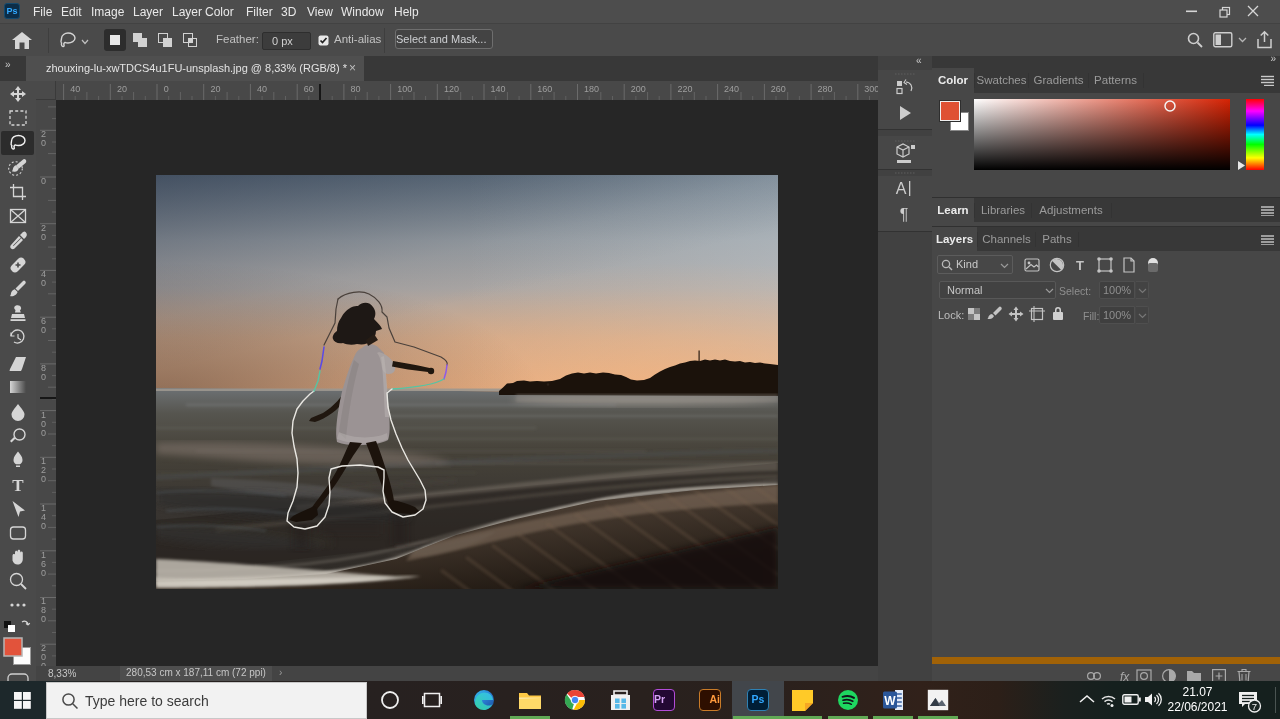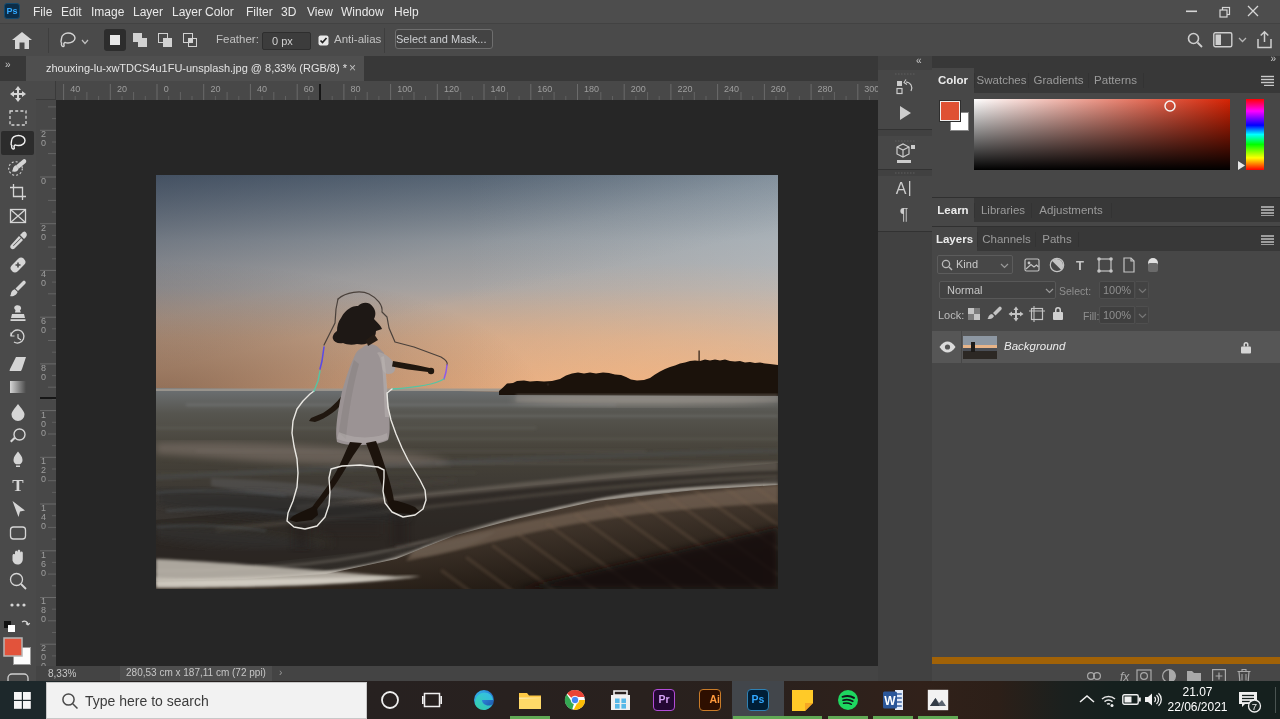--- a/index.html
+++ b/index.html
@@ -833,39 +833,20 @@
           </g>
     </svg>
     <div class="abs" style="left:151px;top:59px;font-size:10.5px;color:#8f8f8f">Fill:</div>
     <div class="abs" style="left:167px;top:55px;width:36px;height:18px;background:#3f3f3f;border:1px solid #4f4f4f;border-radius:2px 0 0 2px;color:#8f8f8f;font-size:11px;text-align:center;line-height:17px">100%</div>
     <div class="abs" style="left:204px;top:55px;width:13px;height:18px;background:#434343;border:1px solid #4f4f4f;border-left:none;border-radius:0 2px 2px 0">
       <svg class="abs" style="left:2px;top:6px" width="9" height="6">
             <path d="M1,1 L4.5,4.5 L8,1" fill="none" stroke="#777" stroke-width="1.2"></path>
           </svg>
     </div>
 
-    <div class="abs" style="left:0;top:80px;width:348px;height:32px;background:#565656">
-      <svg class="abs" style="left:7px;top:10px" width="17" height="12">
-            <path d="M0.5,6 C3,2 6,0.5 8.5,0.5 C11,0.5 14,2 16.5,6 C14,10 11,11.5 8.5,11.5 C6,11.5 3,10 0.5,6 Z" fill="#dcdcdc"></path>
-            <circle cx="8.5" cy="6" r="2.6" fill="#565656"></circle>
-          </svg>
-      <div class="abs" style="left:29px;top:0;width:1px;height:32px;background:#474747"></div>
-      <svg class="abs" style="left:31px;top:5px" width="34" height="23" id="thumb">
-            <rect width="34" height="23" fill="#8d97a2"></rect>
-            <rect y="9" width="34" height="5" fill="#e8b488"></rect>
-            <rect y="12" width="34" height="4" fill="#4a4e55"></rect>
-            <rect y="15" width="34" height="8" fill="#2c2824"></rect>
-            <rect x="8" y="6" width="4" height="10" fill="#1c1a18"></rect>
-          </svg>
-      <div class="abs" style="left:72px;top:9px;font-size:11.5px;font-style:italic;color:#ececec">Background</div>
-      <svg class="abs" style="left:308px;top:10px" width="12" height="13" fill="#d6d6d6">
-            <rect x="1" y="5.5" width="10" height="7" rx="1"></rect>
-            <path d="M3.5,5.5 L3.5,3.5 A2.5 2.5 0 0 1 8.5,3.5 L8.5,5.5 L7,5.5 L7,3.5 A1 1 0 0 0 5,3.5 L5,5.5 Z"></path>
-          </svg>
-    </div>
 
     <div class="abs" style="left:0;top:406px;width:348px;height:24px;border-top:7px solid #a16207">
       <svg class="abs" style="left:152px;top:4px" width="172" height="16" fill="none" stroke="#a9a9a9" stroke-width="1.2">
         <g transform="translate(10,8)">
               <circle cx="-3" cy="0" r="3.4"></circle>
               <circle cx="3" cy="0" r="3.4"></circle>
             </g>
         <text x="36" y="13" font-family="Liberation Sans" font-size="12" font-style="italic" fill="#a9a9a9" stroke="none">fx</text>
         <g transform="translate(60,8)">
               <rect x="-7" y="-6" width="14" height="12"></rect>
@@ -953,21 +934,21 @@
     <path d="M4,2 L17,2 L17,6 L4,6 Z" fill="none" stroke="#f0f0f0" stroke-width="1.6"></path>
     <path d="M1,6 L20,6 L20,21 L1,21 Z" fill="#f0f0f0"></path>
     <g>
           <rect x="5" y="9.5" width="4.6" height="4.6" fill="#57b9e8"></rect>
           <rect x="11.4" y="9.5" width="4.6" height="4.6" fill="#57b9e8"></rect>
           <rect x="5" y="15" width="4.6" height="4.6" fill="#57b9e8"></rect>
           <rect x="11.4" y="15" width="4.6" height="4.6" fill="#57b9e8"></rect>
         </g>
   </svg>
 
-  <div class="abs" style="left:653px;top:8px;width:22px;height:22px;background:#230833;border:1.5px solid #b24cd8;border-radius:4px;color:#d6a3f5;font-size:10.5px;font-weight:bold;text-align:center;line-height:19px">Pr</div>
+  <div class="abs" style="left:653px;top:8px;width:22px;height:22px;background:#230833;border:1.5px solid #b24cd8;border-radius:4px;color:#d6a3f5;font-size:10.5px;font-weight:bold;text-align:left;line-height:19px">Pr</div>
 
   <div class="abs" style="left:699px;top:8px;width:22px;height:22px;background:#2e0f00;border:1.5px solid #c97b28;border-radius:4px;color:#ff9a3c;font-size:10.5px;font-weight:bold;text-align:right;line-height:19px">Ai</div>
 
   <div class="abs" style="left:732px;top:0;width:52px;height:38px;background:#42464b"></div>
   <div class="abs" style="left:747px;top:8px;width:22px;height:22px;background:#001e36;border:1.5px solid #2e81b4;border-radius:4px;color:#31a8ff;font-size:10.5px;font-weight:bold;text-align:center;line-height:19px">Ps</div>
 
   <svg class="abs" style="left:792px;top:9px" width="21" height="21">
         <path d="M0,0 L21,0 L21,13 L13,21 L0,21 Z" fill="#ffca28"></path>
         <path d="M21,13 L13,21 L13,13 Z" fill="#f5a623"></path>
       </svg>

